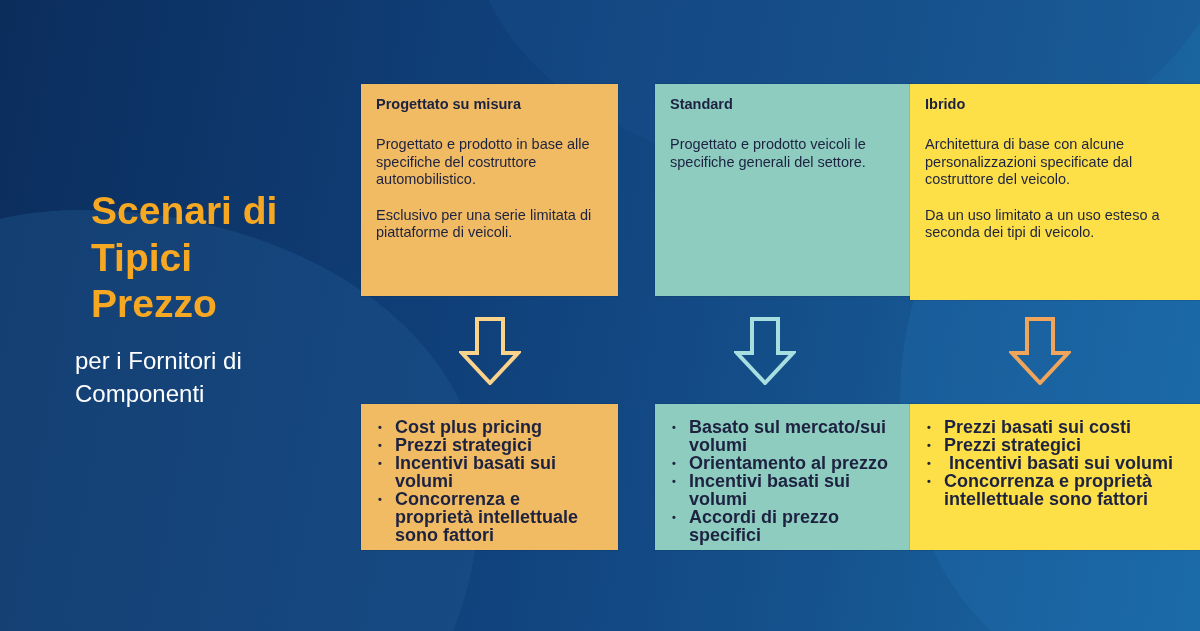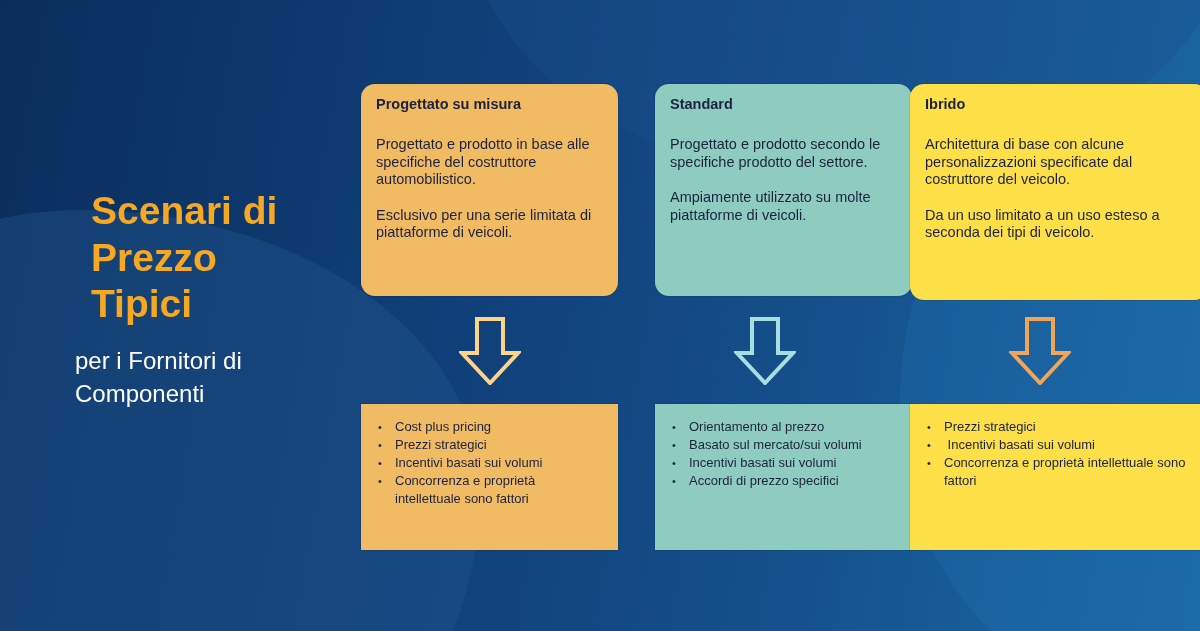--- a/index.html
+++ b/index.html
@@ -27,49 +27,49 @@
     color: #f7a823; font-weight: 700; font-size: 39px; line-height: 46.5px;
     margin: 16px;
   }
   .title-sub {
     color: #ffffff; font-size: 24px; line-height: 33px; margin-top: 0; font-weight: 400;
   }
   .box {
     position: absolute; box-sizing: border-box; color: #1d2240;
     box-shadow: 0 0 0 1px rgba(0,0,0,0.08);
   }
-  .box.top { top: 84px; height: 212px; padding: 11px 24px 0 15px; border-radius: 14px; }
+  .box.top { top: 84px; height: 212px; padding: 11px 24px 0 15px; }
   .box.bottom { top: 404px; height: 146px; padding: 14px 15px 0 15px; }
   .col1 { left: 361px; width: 257px; background: #f0bb63; }
   .col2 { left: 655px; width: 257px; background: #8dccbf; }
   .col3 { left: 910px; width: 298px; background: #fde047; }
   .col3.top { height: 216px; }
   .box-title { font-weight: 700; font-size: 14.5px; line-height: 18px; margin: 0 0 23px 0; }
   .box-para { font-size: 14.5px; line-height: 17.5px; margin: 15px 0 18px 0; }
   ul.bullets { margin: 0; padding: 0 0 0 19px; list-style: none; }
   ul.bullets li {
-    font-weight: 400; font-size: 13px; line-height: 18px; position: relative;
+    font-weight: 700; font-size: 18px; line-height: 18px; position: relative;
   }
   ul.bullets li::before {
     content: "•"; position: absolute; left: -17px; top: 0; font-size: 11px;
   }
   .arrow { position: absolute; top: 317px; width: 62px; height: 68px; }
 </style>
 </head>
 <body>
 
 <div class="bg-blob blob-left"></div>
 <div class="bg-blob blob-top"></div>
 <div class="bg-blob blob-right"></div>
 
 <div class="title-block">
   <div class="title-main">
     <div>Scenari di</div>
+    <div>Tipici</div>
     <div>Prezzo</div>
-    <div>Tipici</div>
   </div>
   <div class="title-sub">
     <div>per i Fornitori di</div>
     <div>Componenti</div>
   </div>
 </div>
 
 <div class="box top col1">
   <p class="box-title">Progettato su misura</p>
   <p class="box-para">Progettato e prodotto in base alle specifiche del costruttore automobilistico.</p>
@@ -82,42 +82,42 @@
   <ul class="bullets">
     <li>Cost plus pricing</li>
     <li>Prezzi strategici</li>
     <li>Incentivi basati sui volumi</li>
     <li>Concorrenza e proprietà intellettuale sono fattori</li>
   </ul>
 </div>
 
 <div class="box top col2">
   <p class="box-title">Standard</p>
-  <p class="box-para">Progettato e prodotto secondo le specifiche prodotto del settore.</p>
-  <p class="box-para">Ampiamente utilizzato su molte piattaforme di veicoli.</p>
+  <p class="box-para">Progettato e prodotto veicoli le specifiche generali del settore.</p>
 </div>
 <svg class="arrow" style="left:734px;" viewBox="0 0 62 68">
   <path d="M18 2 H44 V36 H59 L31 66 L3 36 H18 Z" fill="none" stroke="#a7dfe0" stroke-width="4" stroke-linejoin="miter"></path>
 </svg>
 <div class="box bottom col2">
   <ul class="bullets">
+    <li>Basato sul mercato/sui volumi</li>
     <li>Orientamento al prezzo</li>
-    <li>Basato sul mercato/sui volumi</li>
     <li>Incentivi basati sui volumi</li>
     <li>Accordi di prezzo specifici</li>
   </ul>
 </div>
 
 <div class="box top col3">
   <p class="box-title">Ibrido</p>
   <p class="box-para">Architettura di base con alcune personalizzazioni specificate dal costruttore del veicolo.</p>
   <p class="box-para">Da un uso limitato a un uso esteso a seconda dei tipi di veicolo.</p>
 </div>
 <svg class="arrow" style="left:1009px;" viewBox="0 0 62 68">
   <path d="M18 2 H44 V36 H59 L31 66 L3 36 H18 Z" fill="none" stroke="#f0a55a" stroke-width="4" stroke-linejoin="miter"></path>
 </svg>
 <div class="box bottom col3">
   <ul class="bullets">
+    <li>Prezzi basati sui costi</li>
     <li>Prezzi strategici</li>
     <li style="white-space:pre;"> Incentivi basati sui volumi</li>
     <li>Concorrenza e proprietà intellettuale sono fattori</li>
   </ul>
 </div>
 
 </body></html>

